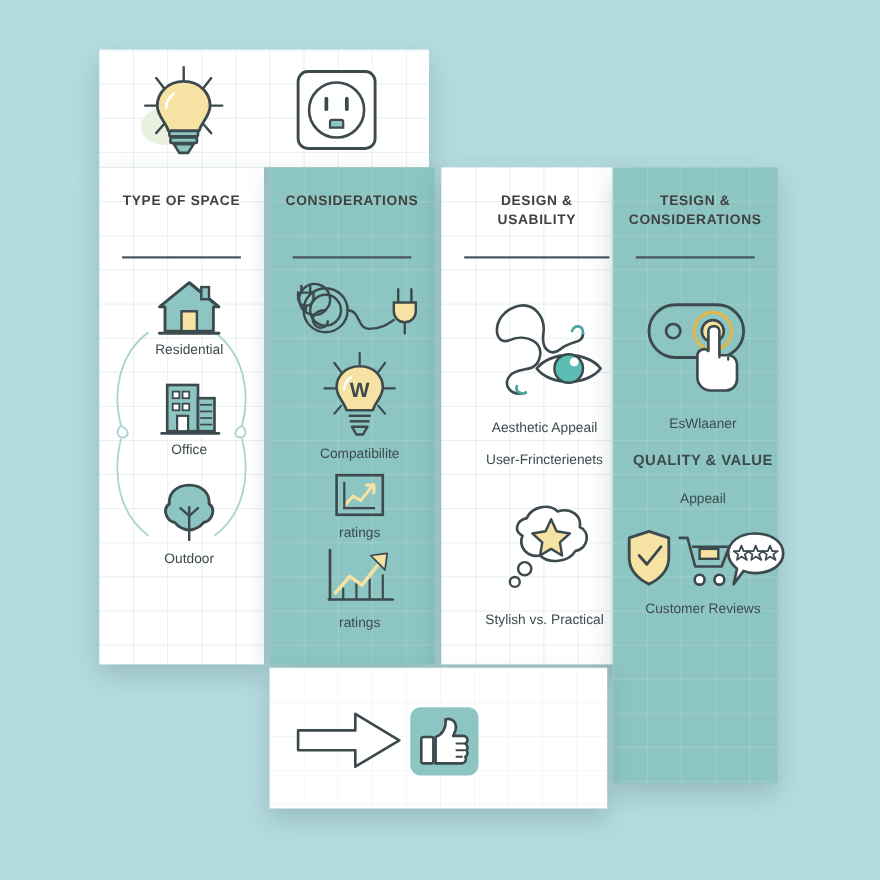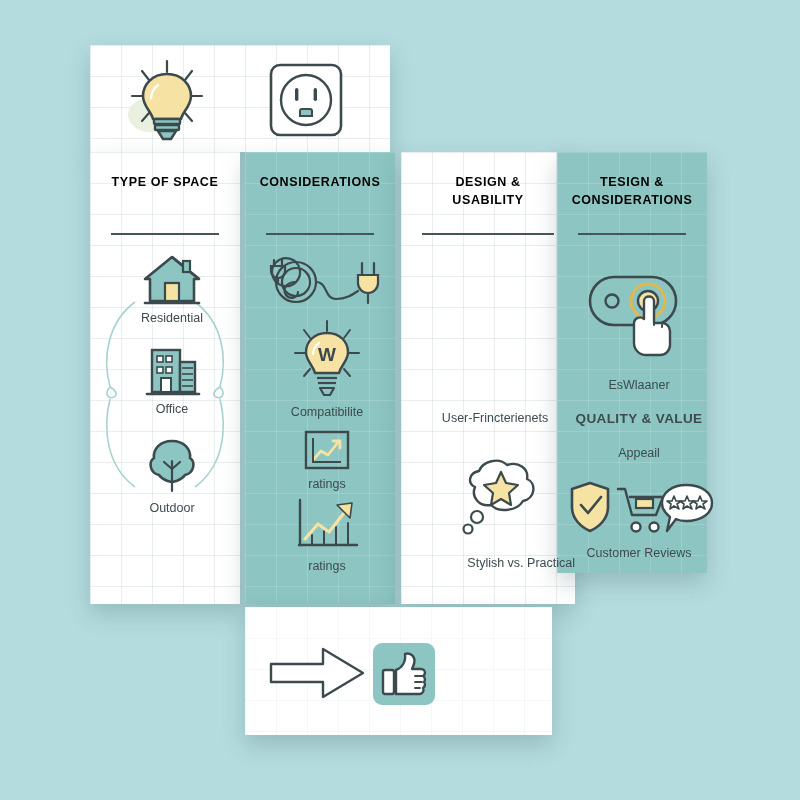--- a/index.html
+++ b/index.html
@@ -36,28 +36,28 @@
   
   #top-card{left:90px;top:45px;width:300px;height:107px;}
   #top-icon-bulb{position:absolute;left:24px;top:10px;width:105px;height:90px;}
   #top-icon-outlet{position:absolute;left:176px;top:16px;width:80px;height:78px;}
 
   
   .col{position:absolute;}
   #col1{left:90px;top:152px;width:150px;height:452px;}
   #col2{left:245px;top:152px;width:150px;height:452px;}
   #col3{left:401px;top:152px;width:174px;height:452px;}
-  #col4{left:557px;top:152px;width:150px;height:421px;}
+  #col4{left:557px;top:152px;width:150px;height:560px;}
 
   .col-head{
     position:absolute;left:0;right:0;top:22px;
     text-align:center;
     font-size:12.5px;font-weight:bold;letter-spacing:.6px;
     line-height:1.42;
-    color:#000000;
+    color:#404040;
     text-transform:uppercase;
     z-index:3;
   }
   .col-rule{
     position:absolute;left:21px;right:21px;top:81px;
     height:2px;background:#46555a;z-index:3;
   }
   .col-body{position:absolute;left:0;right:0;top:95px;bottom:0;z-index:2;}
 
   .item{position:absolute;left:14px;right:0;text-align:center;}
@@ -286,35 +286,48 @@
 
   <div class="card col" id="col3">
     <div class="grid-bg"></div>
     <div class="col-head">
       <div>DESIGN &amp;</div>
       <div>USABILITY</div>
     </div>
     <div class="col-rule"></div>
     <div class="col-body">
 
+      <div class="item" style="top:22px;">
+        <div class="icon-wrap">
+          <svg width="122" height="96" viewBox="0 0 122 96">
+            <path d="M44 88 C30 92 22 80 30 72 C38 64 52 70 56 58 C62 42 44 34 30 40 C14 47 12 18 34 10 C52 4 62 20 60 34 C58 48 66 56 76 48 C86 40 96 44 96 34" fill="none" stroke="#3c4a4e" stroke-width="2.4" stroke-linecap="round"></path>
+            <path d="M96 34 C96 26 88 26 86 32" fill="none" stroke="#4aa9a3" stroke-width="2.4" stroke-linecap="round"></path>
+            <path d="M44 88 C38 90 34 86 36 82" fill="none" stroke="#4aa9a3" stroke-width="2.4" stroke-linecap="round"></path>
+            <path d="M54 66 C66 50 100 50 112 66 C100 82 66 82 54 66 Z" fill="#ffffff" stroke="#3c4a4e" stroke-width="2.6" stroke-linejoin="round"></path>
+            <circle cx="83" cy="66" r="13" fill="#5cbdb4" stroke="#3c4a4e" stroke-width="2.2"></circle>
+            <circle cx="88" cy="60" r="4" fill="#ffffff"></circle>
+          </svg>
+        </div>
+        <span class="lbl" style="margin-top:16px;">Aesthetic Appeail</span>
+      </div>
 
       <div class="item" style="top:160px;">
         <span class="lbl">User-Frincterienets</span>
       </div>
 
       <div class="item" style="top:208px;">
         <div class="icon-wrap">
           <svg width="92" height="84" viewBox="0 0 92 84">
             <path d="M30 16 C34 6 50 2 58 10 C70 6 80 14 78 24 C88 28 86 44 74 46 C68 56 50 58 42 50 C30 52 22 42 26 32 C18 28 20 18 30 16 Z" fill="#ffffff" stroke="#3c4a4e" stroke-width="2.4" stroke-linejoin="round"></path>
             <path d="M52 17 L57 28 L69 30 L60 38 L62 50 L52 44 L42 50 L44 38 L35 30 L47 28 Z" fill="#f6e3a4" stroke="#3c4a4e" stroke-width="2.2" stroke-linejoin="round"></path>
             <circle cx="28" cy="62" r="6" fill="#ffffff" stroke="#3c4a4e" stroke-width="2.2"></circle>
             <circle cx="19" cy="74" r="4.5" fill="#ffffff" stroke="#3c4a4e" stroke-width="2.2"></circle>
           </svg>
         </div>
-        <span class="lbl" style="margin-top:16px;text-align:right;">Stylish vs. Practical</span>
+        <span class="lbl" style="margin-top:16px;">Stylish vs. Practical</span>
       </div>
 
     </div>
   </div>
 
   <div class="card col teal" id="col4">
     <div class="grid-bg"></div>
     <div class="col-head">
       <div>TESIGN &amp;</div>
       <div>CONSIDERATIONS</div>

